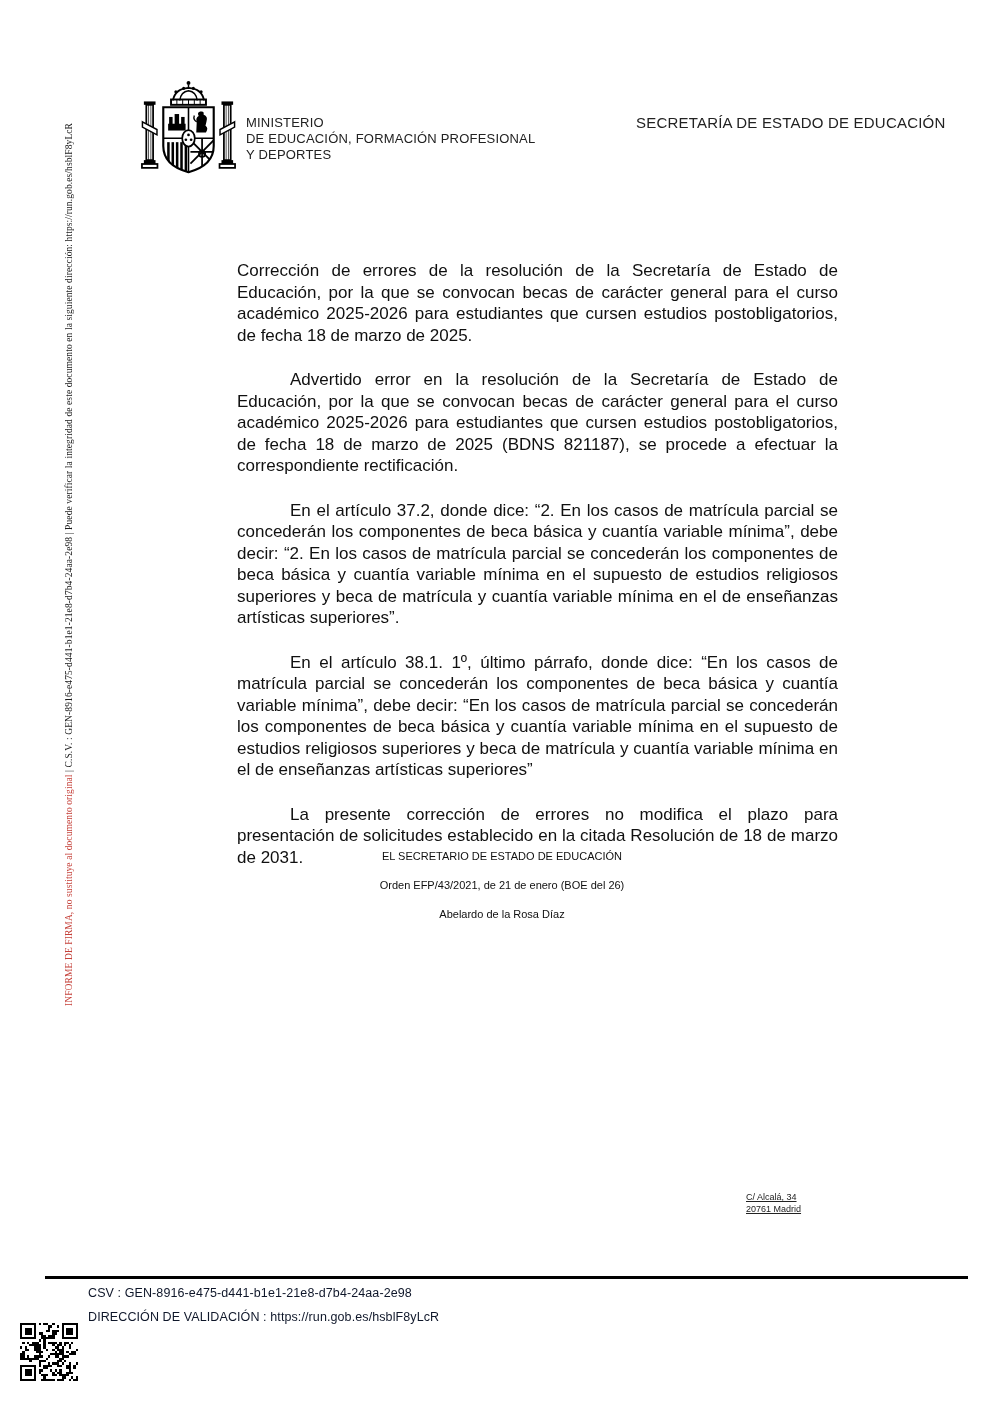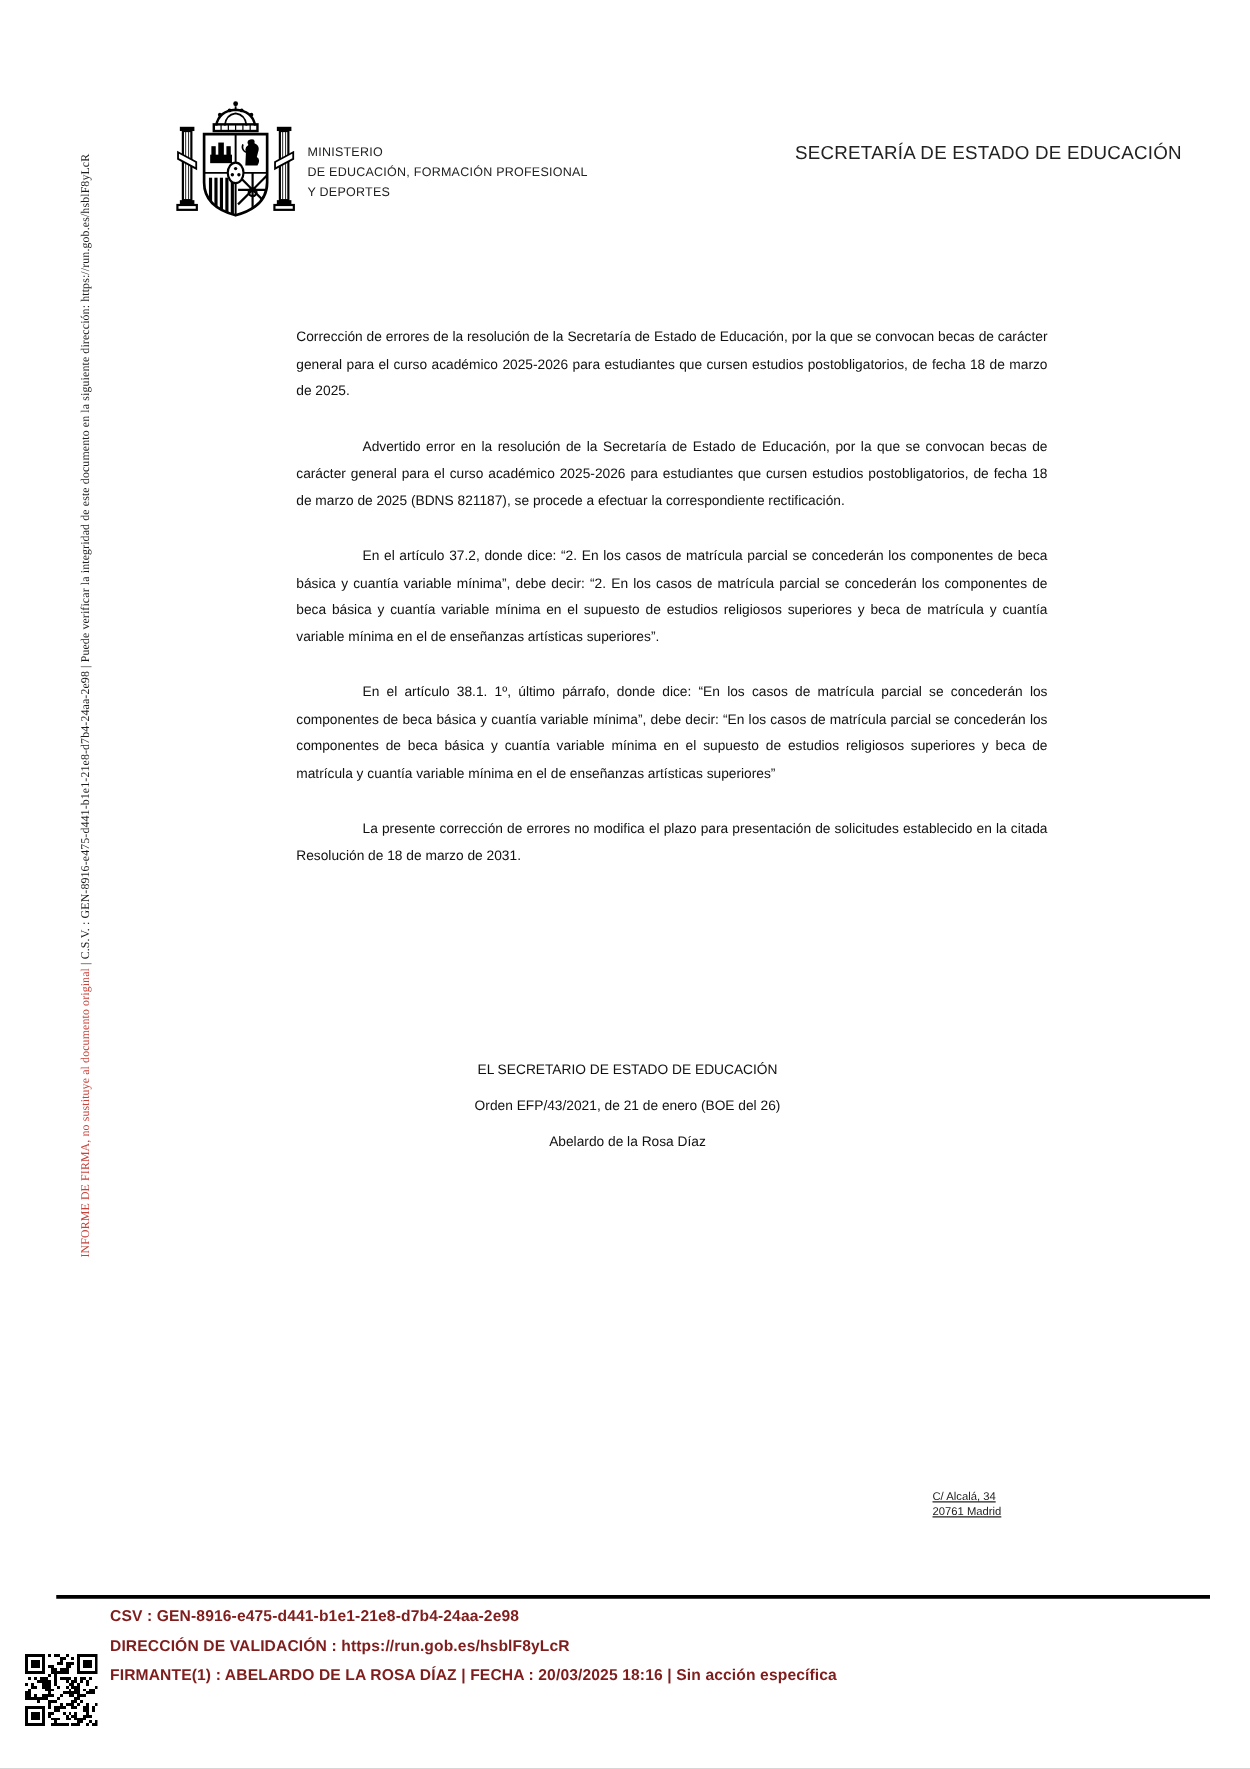--- a/index.html
+++ b/index.html
@@ -22,31 +22,31 @@
     font-family:"Liberation Serif","DejaVu Serif",serif;
     font-size:9.5px;
     letter-spacing:.1px;
     white-space:nowrap;
     color:#1a1a1a;
   }
   
   .logo{position:absolute;left:140px;top:78px;}
   .ministry{
     position:absolute;left:246px;top:115px;
-    font-size:10px;line-height:16px;color:#222;
+    font-size:13px;line-height:16px;color:#222;
     letter-spacing:.2px;
   }
   .secretary{
     position:absolute;left:636px;top:114px;
     font-size:15px;color:#222;letter-spacing:.2px;
   }
   
   .body-col{
     position:absolute;left:237px;top:260px;width:601px;
-    font-size:11px;line-height:21.5px;text-align:justify;
+    font-size:17px;line-height:21.5px;text-align:justify;
     color:#101010;
   }
   .body-col p{margin:0 0 23px 0;}
   .body-col p.ind{text-indent:53px;}
   
   .signature{
     position:absolute;left:237px;top:846px;width:530px;
     text-align:center;font-size:11px;line-height:21.5px;color:#101010;
   }
   .signature div{margin-bottom:7.5px;}
@@ -55,21 +55,21 @@
     position:absolute;left:746px;top:1192px;
     font-size:9px;line-height:11.5px;color:#222;text-decoration:underline;
   }
   
   .footer-rule{
     position:absolute;left:45px;top:1276px;width:923px;height:2.5px;
     background:#000;
   }
   .footer-text{
     position:absolute;left:88px;top:1282px;
-    font-size:12.5px;font-weight:bold;line-height:23.5px;color:#7f1d1d;
+    font-size:12.5px;font-weight:normal;line-height:23.5px;color:#0f172a;
     letter-spacing:.1px;
   }
   .qr{position:absolute;left:20px;top:1322px;}
 </style>
 </head>
 <body>
 
 <div class="page">
 
   <div class="side-text"><span style="color: rgb(197, 65, 58);">INFORME DE FIRMA, no sustituye al documento original</span> <span>| C.S.V. : GEN-8916-e475-d441-b1e1-21e8-d7b4-24aa-2e98 | Puede verificar la integridad de este documento en la siguiente dirección: https://run.gob.es/hsblF8yLcR</span></div>
@@ -174,21 +174,20 @@
 
   <div class="address">
     <div>C/ Alcalá, 34</div>
     <div>20761 Madrid</div>
   </div>
 
   <div class="footer-rule"></div>
   <div class="footer-text">
     <div>CSV : GEN-8916-e475-d441-b1e1-21e8-d7b4-24aa-2e98</div>
     <div>DIRECCIÓN DE VALIDACIÓN : https://run.gob.es/hsblF8yLcR</div>
-    <div>FIRMANTE(1) : ABELARDO DE LA ROSA DÍAZ | FECHA : 20/03/2025 18:16 | Sin acción específica</div>
   </div>
 
   <svg id="qr-svg" class="qr" width="58" height="60" viewBox="0 0 100 100" shape-rendering="crispEdges">
       <rect x="32" y="0" width="4" height="4" fill="#000"></rect>
       <rect x="40" y="0" width="4" height="4" fill="#000"></rect>
       <rect x="44" y="0" width="4" height="4" fill="#000"></rect>
       <rect x="56" y="0" width="4" height="4" fill="#000"></rect>
       <rect x="48" y="4" width="4" height="4" fill="#000"></rect>
       <rect x="52" y="4" width="4" height="4" fill="#000"></rect>
       <rect x="64" y="4" width="4" height="4" fill="#000"></rect>

